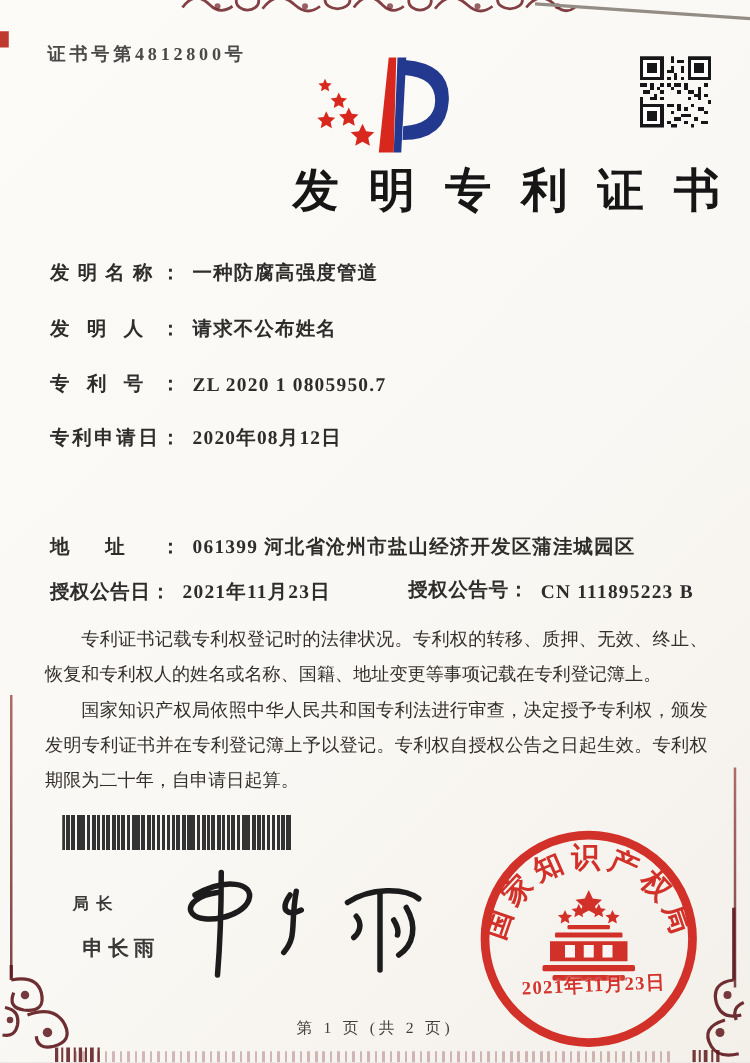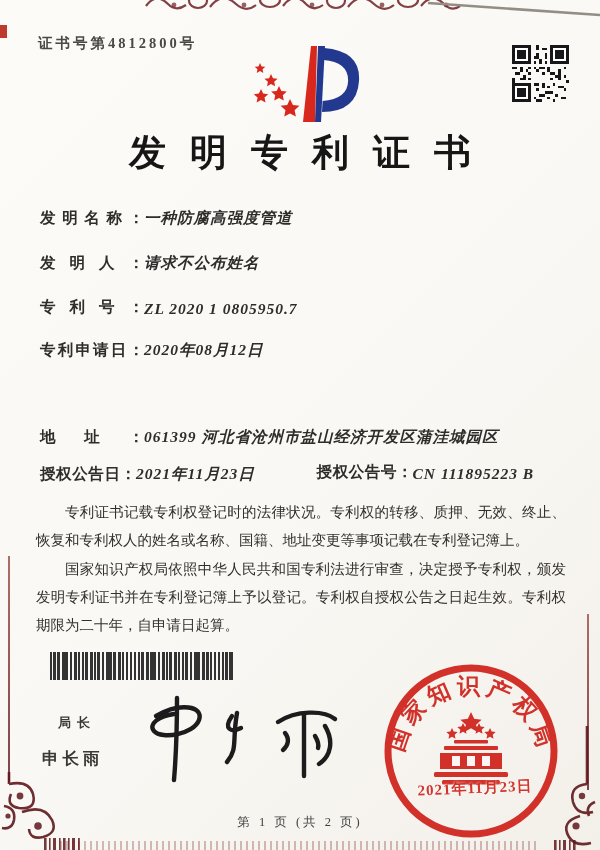--- a/index.html
+++ b/index.html
@@ -6,35 +6,35 @@
   body{background:#e8e6e2;font-family:"Liberation Serif","DejaVu Serif",serif;}
   .page{
     position:relative;width:600px;height:850px;margin:0 auto;overflow:hidden;
     background:linear-gradient(135deg,#fcfbf8 0%,#faf8f4 55%,#f3f0ea 100%);
     color:#2b2b2b;
   }
   .abs{position:absolute;}
   
   .cert-no{left:38px;top:34px;font-size:14.5px;letter-spacing:3px;color:#4a4947;font-weight:600;}
   
-  .title{left:0;top:128px;width:600px;text-align:center;font-size:37px;font-weight:700;
+  .title{left:0;top:128px;width:600px;text-align:right;font-size:37px;font-weight:700;
          color:#161616;letter-spacing:24px;padding-left:24px;box-sizing:border-box;}
   
   .frow{left:40px;font-size:15.5px;white-space:nowrap;color:#2e2d2b;font-weight:600;}
   .flabel{display:inline-block;width:104px;text-align:justify;text-align-last:justify;vertical-align:bottom;}
-  .fvalue{letter-spacing:1px;font-style:italic;}
+  .fvalue{margin-left:10px;letter-spacing:1px;}
   .grant-pair{display:inline-block;}
   .grant-pair .flabel{width:96px;}
   
   .bodytext{left:36px;top:498px;width:530px;font-size:14.5px;line-height:1.95;color:#33302c;
             text-align:justify;font-weight:500;}
   .bodytext p{margin:0;text-indent:2em;}
   
   .officer-title{left:58px;top:714px;font-size:13px;font-weight:700;color:#3a3937;letter-spacing:6px;}
-  .officer-name{left:42px;top:748px;font-size:16.5px;font-weight:700;color:#3a3937;letter-spacing:4px;}
+  .officer-name{left:66px;top:748px;font-size:16.5px;font-weight:700;color:#3a3937;letter-spacing:4px;}
   
   .seal-date{left:384px;top:779px;width:182px;text-align:center;font-size:15px;font-weight:700;
              color:rgba(208,35,27,.92);letter-spacing:1px;transform:rotate(-2.5deg);
              text-shadow:0 0 3px rgba(255,255,255,.9);z-index:6;}
   
   .footer{left:0;top:814px;width:600px;text-align:center;font-size:12.5px;color:#3f3e3c;letter-spacing:3px;}
   
   .barcode{left:50px;top:652px;width:183px;height:28px;
     background:
       repeating-linear-gradient(90deg,#18181a 0 2px,transparent 2px 4px),

